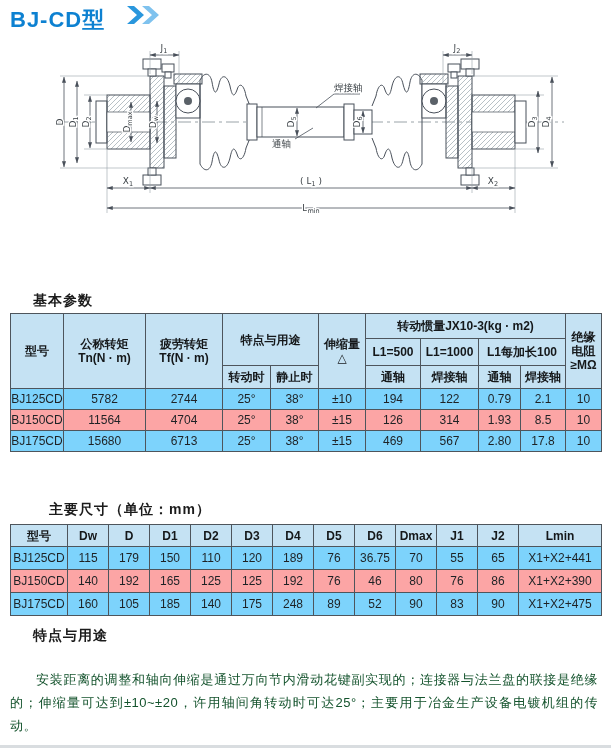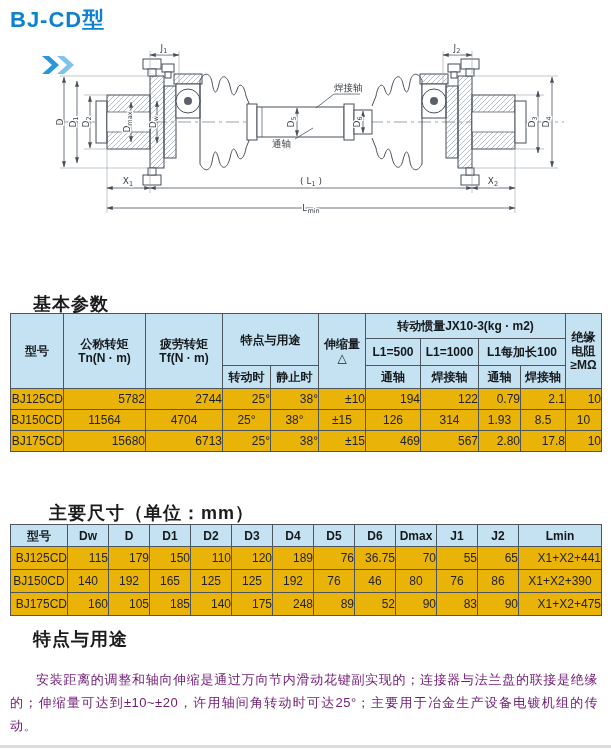--- a/index.html
+++ b/index.html
@@ -1,31 +1,31 @@
 <!DOCTYPE html>
 <html><head>
 <meta charset="utf-8">
 <style>
   html,body{margin:0;padding:0;background:#fff;}
   body{width:611px;height:749px;position:relative;font-family:"Liberation Sans","DejaVu Sans",sans-serif;overflow:hidden;}
   .abs{position:absolute;}
   
-  .title-row{left:10px;top:5px;display:flex;align-items:center;gap:20px;flex-direction:column;}
+  .title-row{left:10px;top:5px;display:flex;align-items:flex-start;gap:20px;}
   .page-title{font-size:22px;font-weight:bold;color:#0d81d1;letter-spacing:1px;}
   
-  .sec-h{font-size:18px;font-weight:bold;color:#1b1b1b;letter-spacing:1px;}
+  .sec-h{font-size:14px;font-weight:bold;color:#1b1b1b;letter-spacing:1px;}
   
   table.t{border-collapse:collapse;table-layout:fixed;width:591px;background:#fff;}
   table.t th,table.t td{border:1px solid #4e555c;text-align:center;vertical-align:middle;padding:0;overflow:hidden;}
   table.t th{background:#c5e2f3;font-weight:bold;font-size:12px;color:#15181a;line-height:14px;}
   table.t td{font-size:12px;color:#1e2225;}
-  tr.alt td{background:#eab308;text-align:right;}
-  tr.plain td{background:#eab308;}
-  
-  .para{font-size:13px;line-height:23px;color:#701a75;text-indent:2em;text-align:justify;margin:0;letter-spacing:0.5px;}
+  tr.alt td{background:#7dd3fc;}
+  tr.plain td{background:#fca5a5;}
+  
+  .para{font-size:13px;line-height:23px;color:#14532d;text-indent:2em;text-align:justify;margin:0;letter-spacing:0.5px;}
   .bottom-edge{left:0;bottom:1px;width:611px;height:3px;background:#d9dde0;}
   
   text.dl{font-size:9px;fill:#3a4045;paint-order:stroke;stroke:#fff;stroke-width:2.5px;font-family:"DejaVu Sans",sans-serif;}
   text.cjk{font-size:9.5px;fill:#3a4045;paint-order:stroke;stroke:#fff;stroke-width:2px;}
   tspan.sub{font-size:6.5px;}
 </style>
 </head>
 <body>
 
 <div class="abs title-row">

